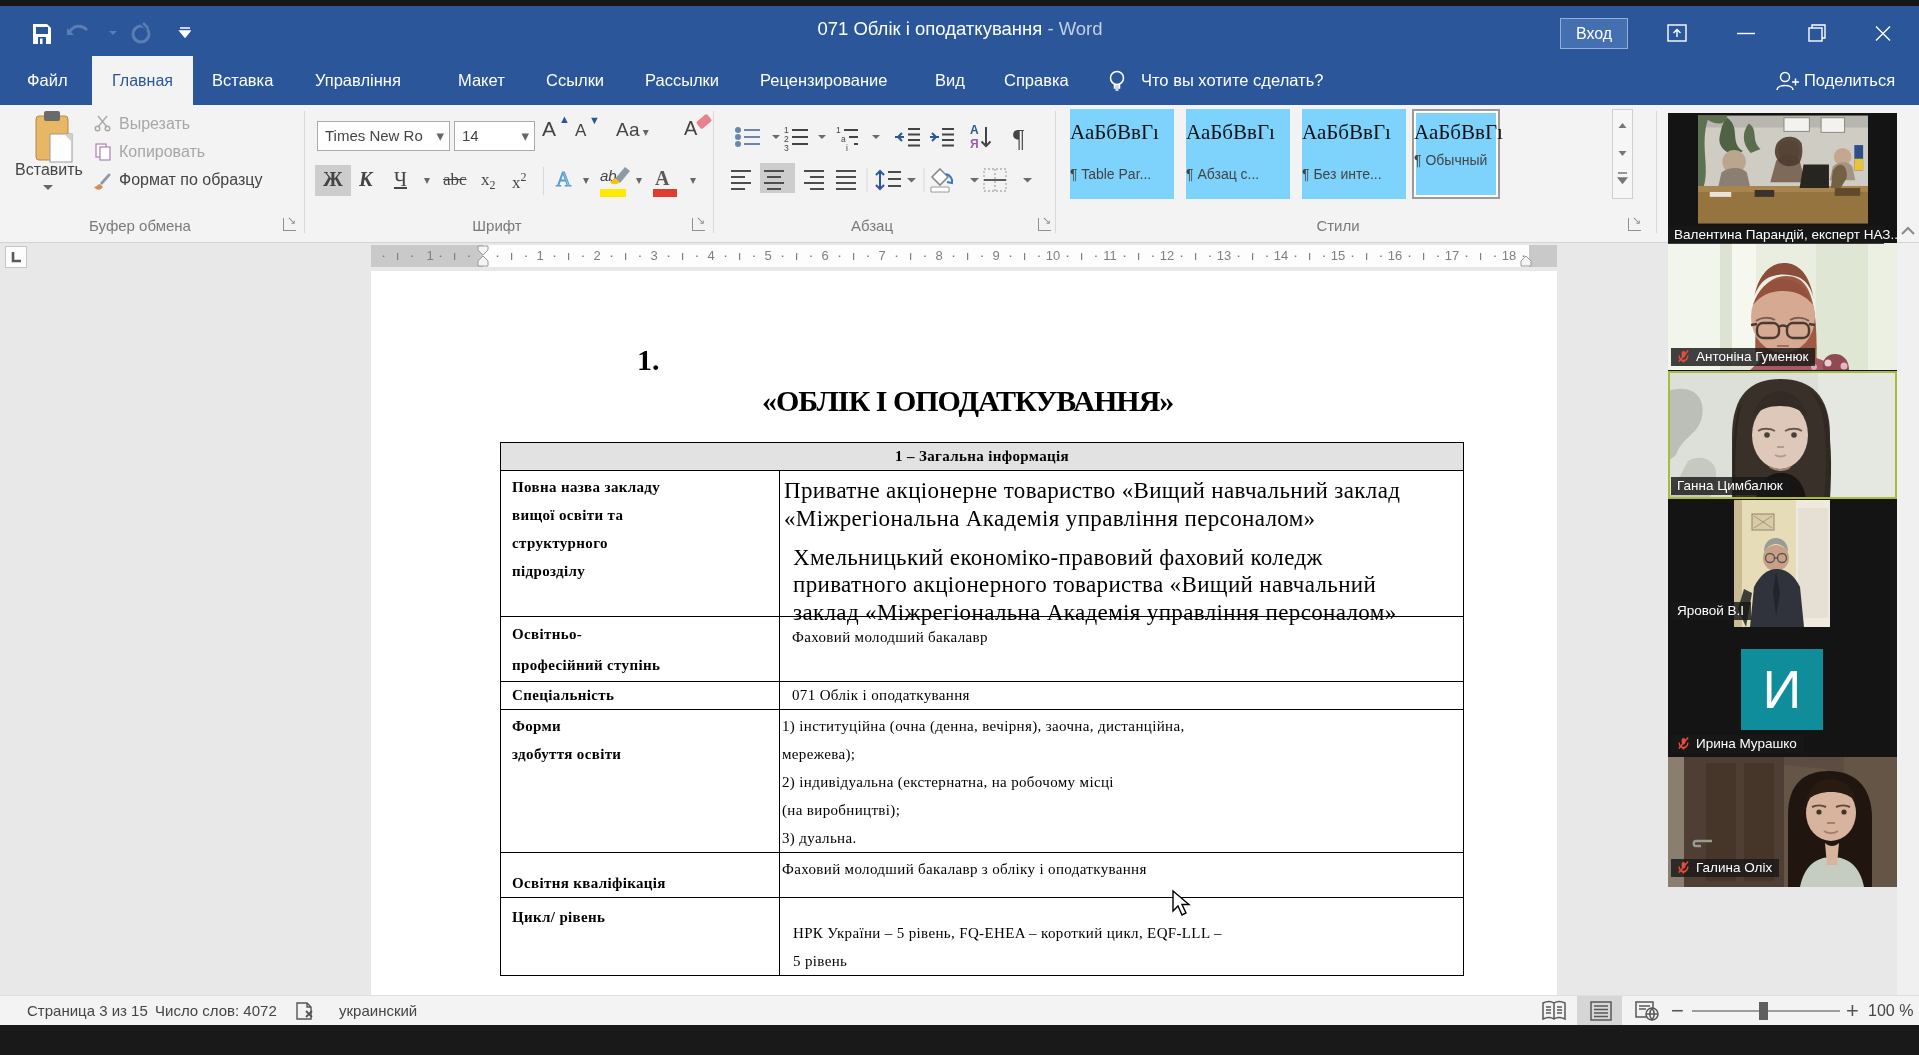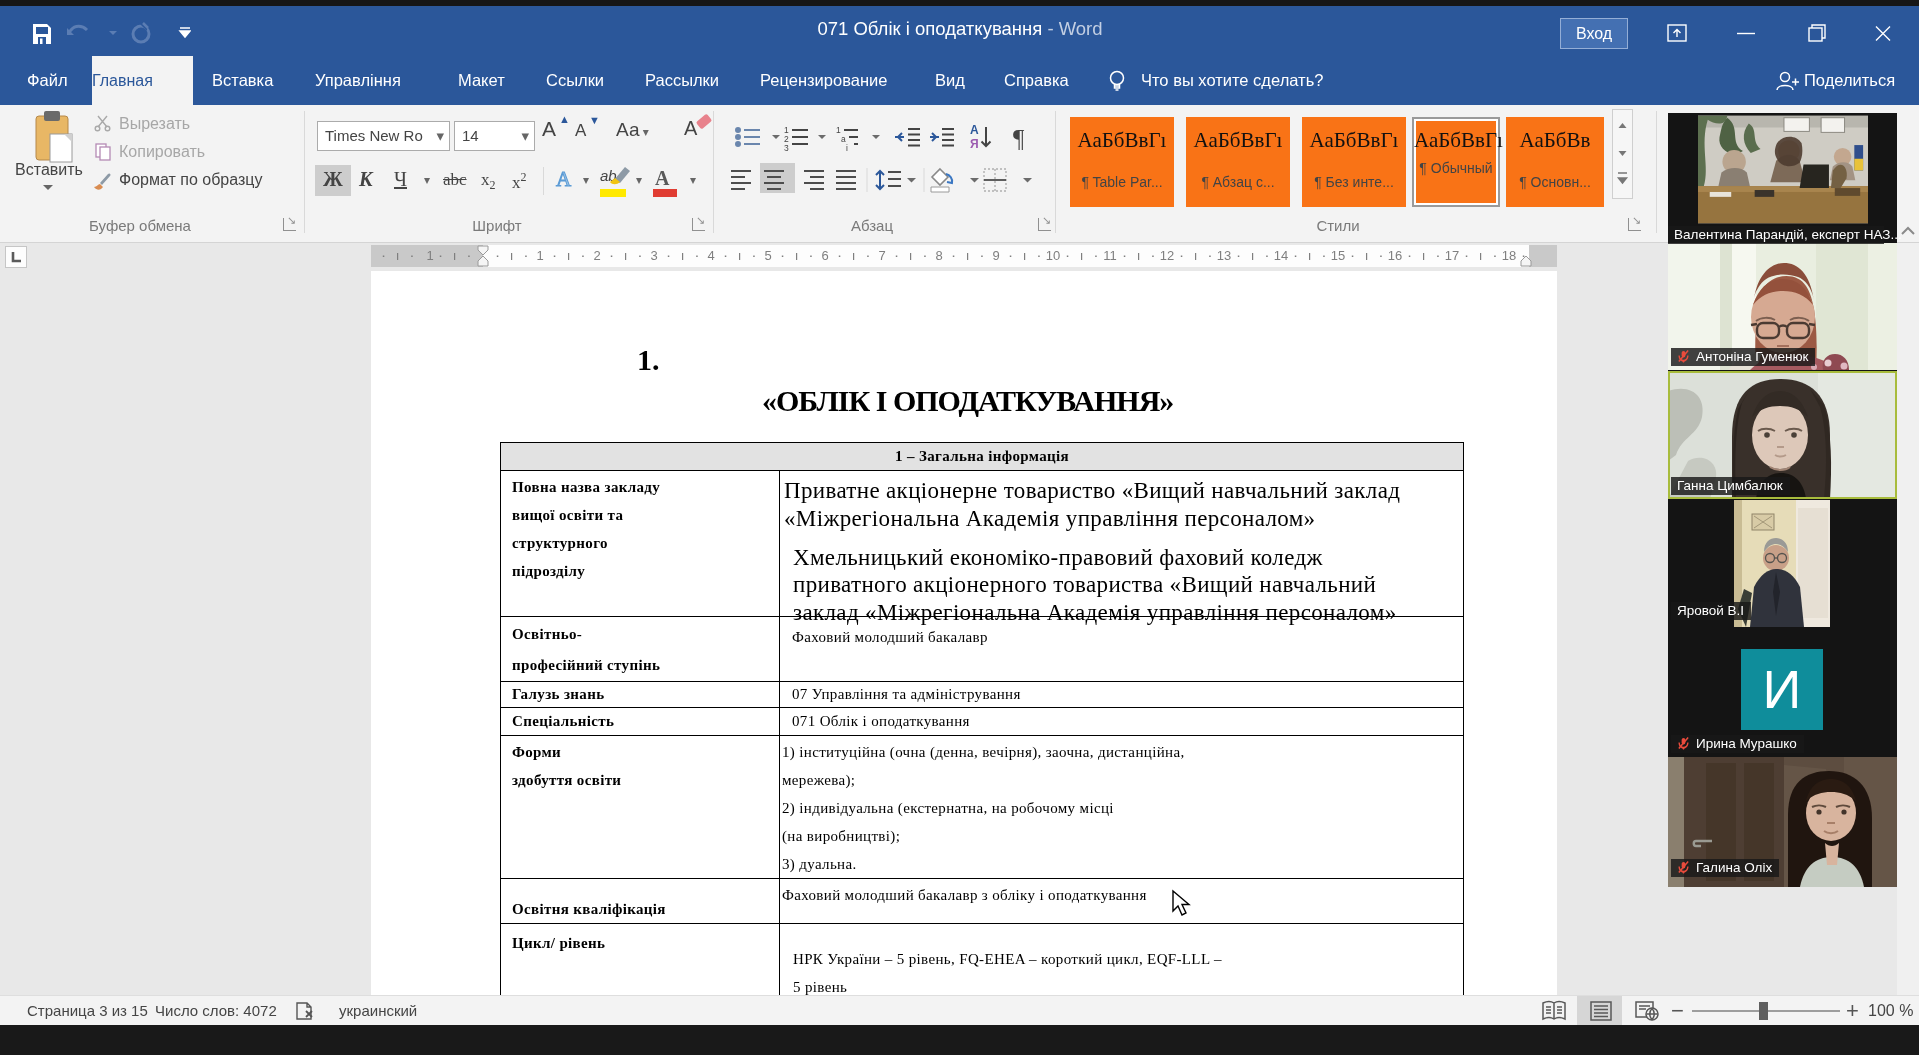--- a/index.html
+++ b/index.html
@@ -6,31 +6,31 @@
   html,body { width:1919px; height:1055px; overflow:hidden; background:#e8e8e8;
     font-family:"Liberation Sans", sans-serif; }
   .abs { position:absolute; }
   #stage { position:relative; width:1919px; height:1055px; }
   
   #topblack { left:0; top:0; width:1919px; height:6px; background:#161616; }
   #titlebar { left:0; top:6px; width:1919px; height:99px; background:#2b579a; }
   .ttxt { color:#fff; font-size:17px; }
   .tab { position:absolute; top:50px; height:49px; line-height:49px; color:#fff; font-size:16.5px;text-align:right; }
   #tabsel { position:absolute; top:50px; height:49px; background:#f3f3f3; color:#2b579a; font-size:16px;
-    text-align:left; line-height:49px; }
+    text-align:center; line-height:49px; }
   
   #ribbon { left:0; top:105px; width:1919px; height:138px; background:#f3f3f3; border-bottom:1px solid #d4d4d4; }
   .gsep { position:absolute; top:6px; height:122px; width:1px; background:#d9d9d9; }
   .glabel { position:absolute; top:112px; font-size:15px; color:#7a7a7a; text-align:center; }
   .launch { position:absolute; width:13px; height:13px; border-left:1px solid #909090; border-bottom:1px solid #909090; }
   .launch:after { content:"\2198"; position:absolute; left:3px; top:-3px; color:#909090; font-size:11px; line-height:11px; }
   .btxt { position:absolute; font-size:16px; color:#444; }
   .gtxt { position:absolute; font-size:16px; color:#a7a7a7; }
   .inputbox { position:absolute; background:#fff; border:1px solid #ababab; font-size:15px; color:#444; }
-  .stylecard { position:absolute; top:12px; width:104px; height:90px; background:#f97316; text-align:center; }
+  .stylecard { position:absolute; top:4px; width:104px; height:90px; background:#7dd3fc; }
   .stylecard .big { font-family:"Liberation Serif", serif; font-size:21px; color:#111; margin-top:11px; }
   .stylecard .small { font-size:14px; color:#444; margin-top:21px; white-space:nowrap; }
   
   #rulerrow { left:0; top:243px; width:1919px; height:28px; background:#e8e8e8; }
   #ruler { position:absolute; left:371px; top:2px; width:1186px; height:22px; background:#fdfdfd; }
   .rmargin { position:absolute; top:0; height:22px; background:#c9c9c9; }
   
   #workspace { left:0; top:271px; width:1919px; height:724px; background:#e8e8e8; }
   #page { position:absolute; left:371px; top:0px; width:1186px; height:724px; background:#fff; }
   .ser { font-family:"Liberation Serif", serif; }
@@ -273,24 +273,20 @@
         <div class="big">АаБбВвГı</div>
         <div class="small">¶ Абзац с...</div>
       </div>
     <div class="stylecard" style="left:1302px">
         <div class="big">АаБбВвГı</div>
         <div class="small">¶ Без инте...</div>
       </div>
     <div class="stylecard" style="left:1412px;width:88px;border:2px solid #9a9a9a;box-shadow:0 0 0 2px #fff inset">
         <div class="big" style="margin-top:9px">АаБбВвГı</div>
         <div class="small" style="margin-top:7px">¶ Обычный</div>
-      </div>
-    <div class="stylecard" style="left:1506px;width:98px">
-        <div class="big">АаБбВв</div>
-        <div class="small">¶ Основн...</div>
       </div>
     <div class="abs" style="left:1612px;top:4px;width:21px;height:90px;border:1px solid #cfcfcf;background:#f6f6f6">
       <svg width="19" height="88" viewBox="0 0 19 88">
         <path d="M5.5 18 l4 -5 l4 5z" fill="#777"></path>
         <path d="M5.5 41 l4 5 l4 -5z" fill="#777"></path>
         <path d="M5 63 h9 M5.5 68 l4 5 l4 -5z" stroke="#777" fill="#777" stroke-width="1.5"></path>
       </svg>
     </div>
     <div class="glabel" style="left:1278px;width:120px">Стили</div>
     <div class="launch" style="left:1628px;top:113px"></div>
@@ -416,24 +412,20 @@
             </tr>
         <tr>
           <td style="border:1.4px solid #000;vertical-align:top;padding:2px 0 0 11px;font-weight:bold;line-height:28px;height:146px;white-space:nowrap">Повна назва закладу<br>вищої освіти та<br>структурного<br>підрозділу</td>
           <td style="border:1.4px solid #000"></td>
         </tr>
         <tr>
           <td style="border:1.4px solid #000;vertical-align:top;padding:2px 0 0 11px;font-weight:bold;line-height:31px;height:58px;white-space:nowrap">Освітньо-<br>професійний ступінь</td>
           <td style="border:1.4px solid #000;vertical-align:top;padding:6px 0 0 12px;line-height:28px;white-space:nowrap">Фаховий молодший бакалавр</td>
         </tr>
         <tr>
-          <td style="border:1.4px solid #000;vertical-align:top;padding:0 0 0 11px;font-weight:bold;line-height:25px;height:24px;white-space:nowrap">Галузь знань</td>
-          <td style="border:1.4px solid #000;vertical-align:top;padding:0 0 0 12px;line-height:25px;white-space:nowrap">07 Управління та адміністрування</td>
-        </tr>
-        <tr>
           <td style="border:1.4px solid #000;vertical-align:top;padding:0 0 0 11px;font-weight:bold;line-height:27px;height:28px;white-space:nowrap">Спеціальність</td>
           <td style="border:1.4px solid #000;vertical-align:top;padding:0 0 0 12px;line-height:27px;white-space:nowrap">071 Облік і оподаткування</td>
         </tr>
         <tr>
           <td style="border:1.4px solid #000;vertical-align:top;padding:2px 0 0 11px;font-weight:bold;line-height:28px;height:142px;white-space:nowrap">Форми<br>здобуття освіти</td>
           <td style="border:1.4px solid #000;vertical-align:top;padding:2px 0 0 2px;line-height:28px;white-space:nowrap">1) інституційна (очна (денна, вечірня), заочна, дистанційна,<br>мережева);<br>2) індивідуальна (екстернатна, на робочому місці<br>(на виробництві);<br>3) дуальна.</td>
         </tr>
         <tr>
           <td style="border:1.4px solid #000;vertical-align:top;padding:16px 0 0 11px;font-weight:bold;line-height:28px;height:45px;white-space:nowrap">Освітня кваліфікація</td>
           <td style="border:1.4px solid #000;vertical-align:top;padding:2px 0 0 2px;line-height:28px;white-space:nowrap">Фаховий молодший бакалавр з обліку і оподаткування</td>

